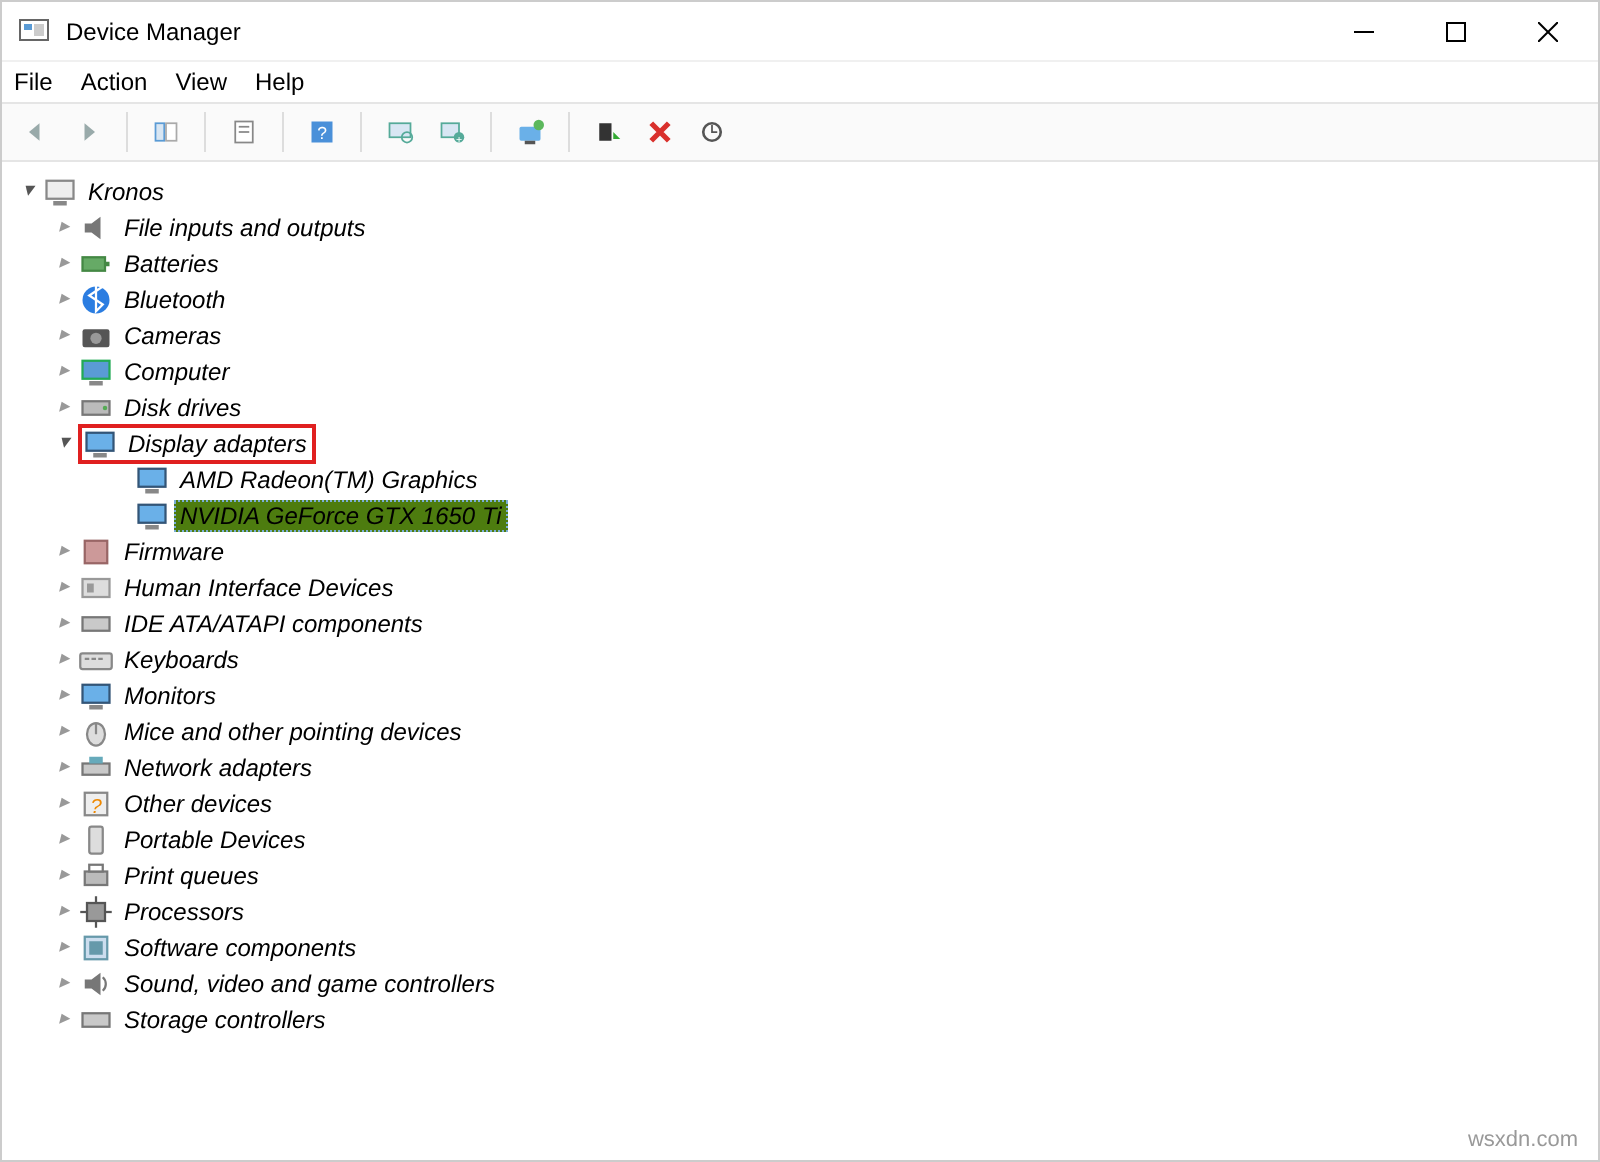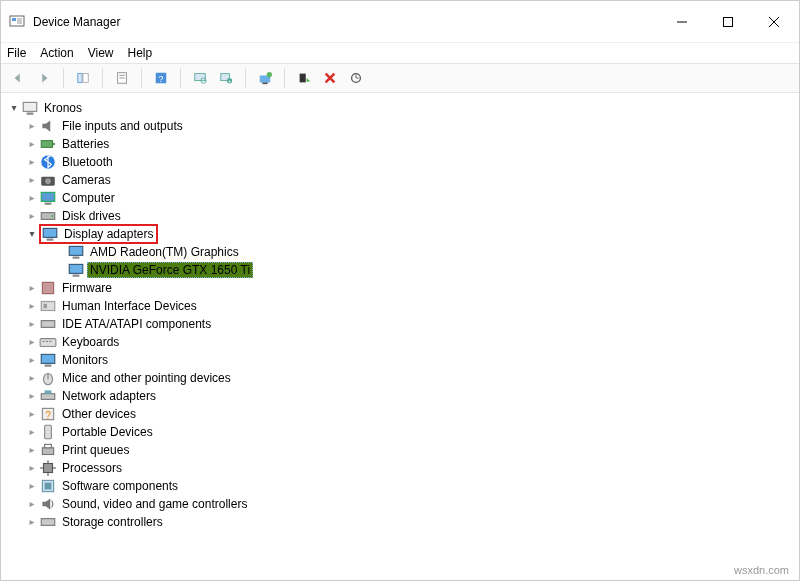--- a/index.html
+++ b/index.html
@@ -1,41 +1,41 @@
 <!DOCTYPE html>
 <html><head>
 <meta charset="utf-8">
 <style>
 * { box-sizing: border-box; margin: 0; padding: 0; font-family: "Segoe UI", Tahoma, sans-serif; }
 html, body { width: 800px; height: 581px; background: #fff; overflow: hidden; }
 .window { width: 800px; height: 581px; border: 1px solid #ccc; display: flex; flex-direction: column; background: #fff; position: relative; }
 
 
-.titlebar { height: 42px; display: flex; align-items: center; padding: 0 2px 0 8px; border-bottom: 1px solid #f0f0f0; }
+.titlebar { height: 30px; display: flex; align-items: center; padding: 0 2px 0 8px; border-bottom: 1px solid #f0f0f0; }
 .titlebar .app-icon { width: 16px; height: 16px; margin-right: 8px; }
 .titlebar .title { font-size: 12px; flex: 1; color: #000; }
 .titlebar .winbtn { width: 46px; height: 30px; display: flex; align-items: center; justify-content: center; cursor: default; }
 .titlebar .winbtn svg { width: 10px; height: 10px; stroke: #000; stroke-width: 1; fill: none; }
 
 
 .menubar { height: 20px; display: flex; align-items: center; padding: 0 6px; font-size: 12px; gap: 14px; }
 .menubar span { cursor: default; }
 
 
 .toolbar { height: 30px; border-top: 1px solid #e5e5e5; border-bottom: 1px solid #e5e5e5; display: flex; align-items: center; padding: 0 6px; gap: 4px; background: #fafafa; }
 .toolbar .tb { width: 22px; height: 22px; display: flex; align-items: center; justify-content: center; }
 .toolbar .sep { width: 1px; height: 20px; background: #ddd; margin: 0 4px; }
 
 
 .treewrap { flex: 1; overflow: hidden; display: flex; }
 .tree { flex: 1; overflow-y: scroll; padding: 6px 2px 6px 4px; font-size: 12px; line-height: 14px; }
 .tree::-webkit-scrollbar { width: 16px; }
 .tree::-webkit-scrollbar-track { background: #f0f0f0; }
 .tree::-webkit-scrollbar-thumb { background: #c2c2c2; border: 2px solid #f0f0f0; border-radius: 8px; }
-.node { display: flex; align-items: center; height: 18px; }
+.node { display: flex; align-items: center; height: 18px; font-style: italic; }
 .arrow { width: 14px; text-align: center; color: #777; font-size: 10px; cursor: default; user-select: none; }
 .arrow.open::before { content: "▾"; color: #555; }
 .arrow.closed::before { content: "▸"; color: #999; }
 .arrow.blank::before { content: ""; }
 .nicon { width: 18px; height: 16px; display: flex; align-items: center; justify-content: center; margin-right: 2px; }
 .nlabel { padding: 1px 3px; white-space: nowrap; }
 .nlabel.selected { background: #4d7c0f; border: 1px dotted #7aaed6; padding: 0 2px; }
 .hl-box { border: 2px solid #e02020; padding: 0; display: inline-flex; align-items: center; }
 
 

